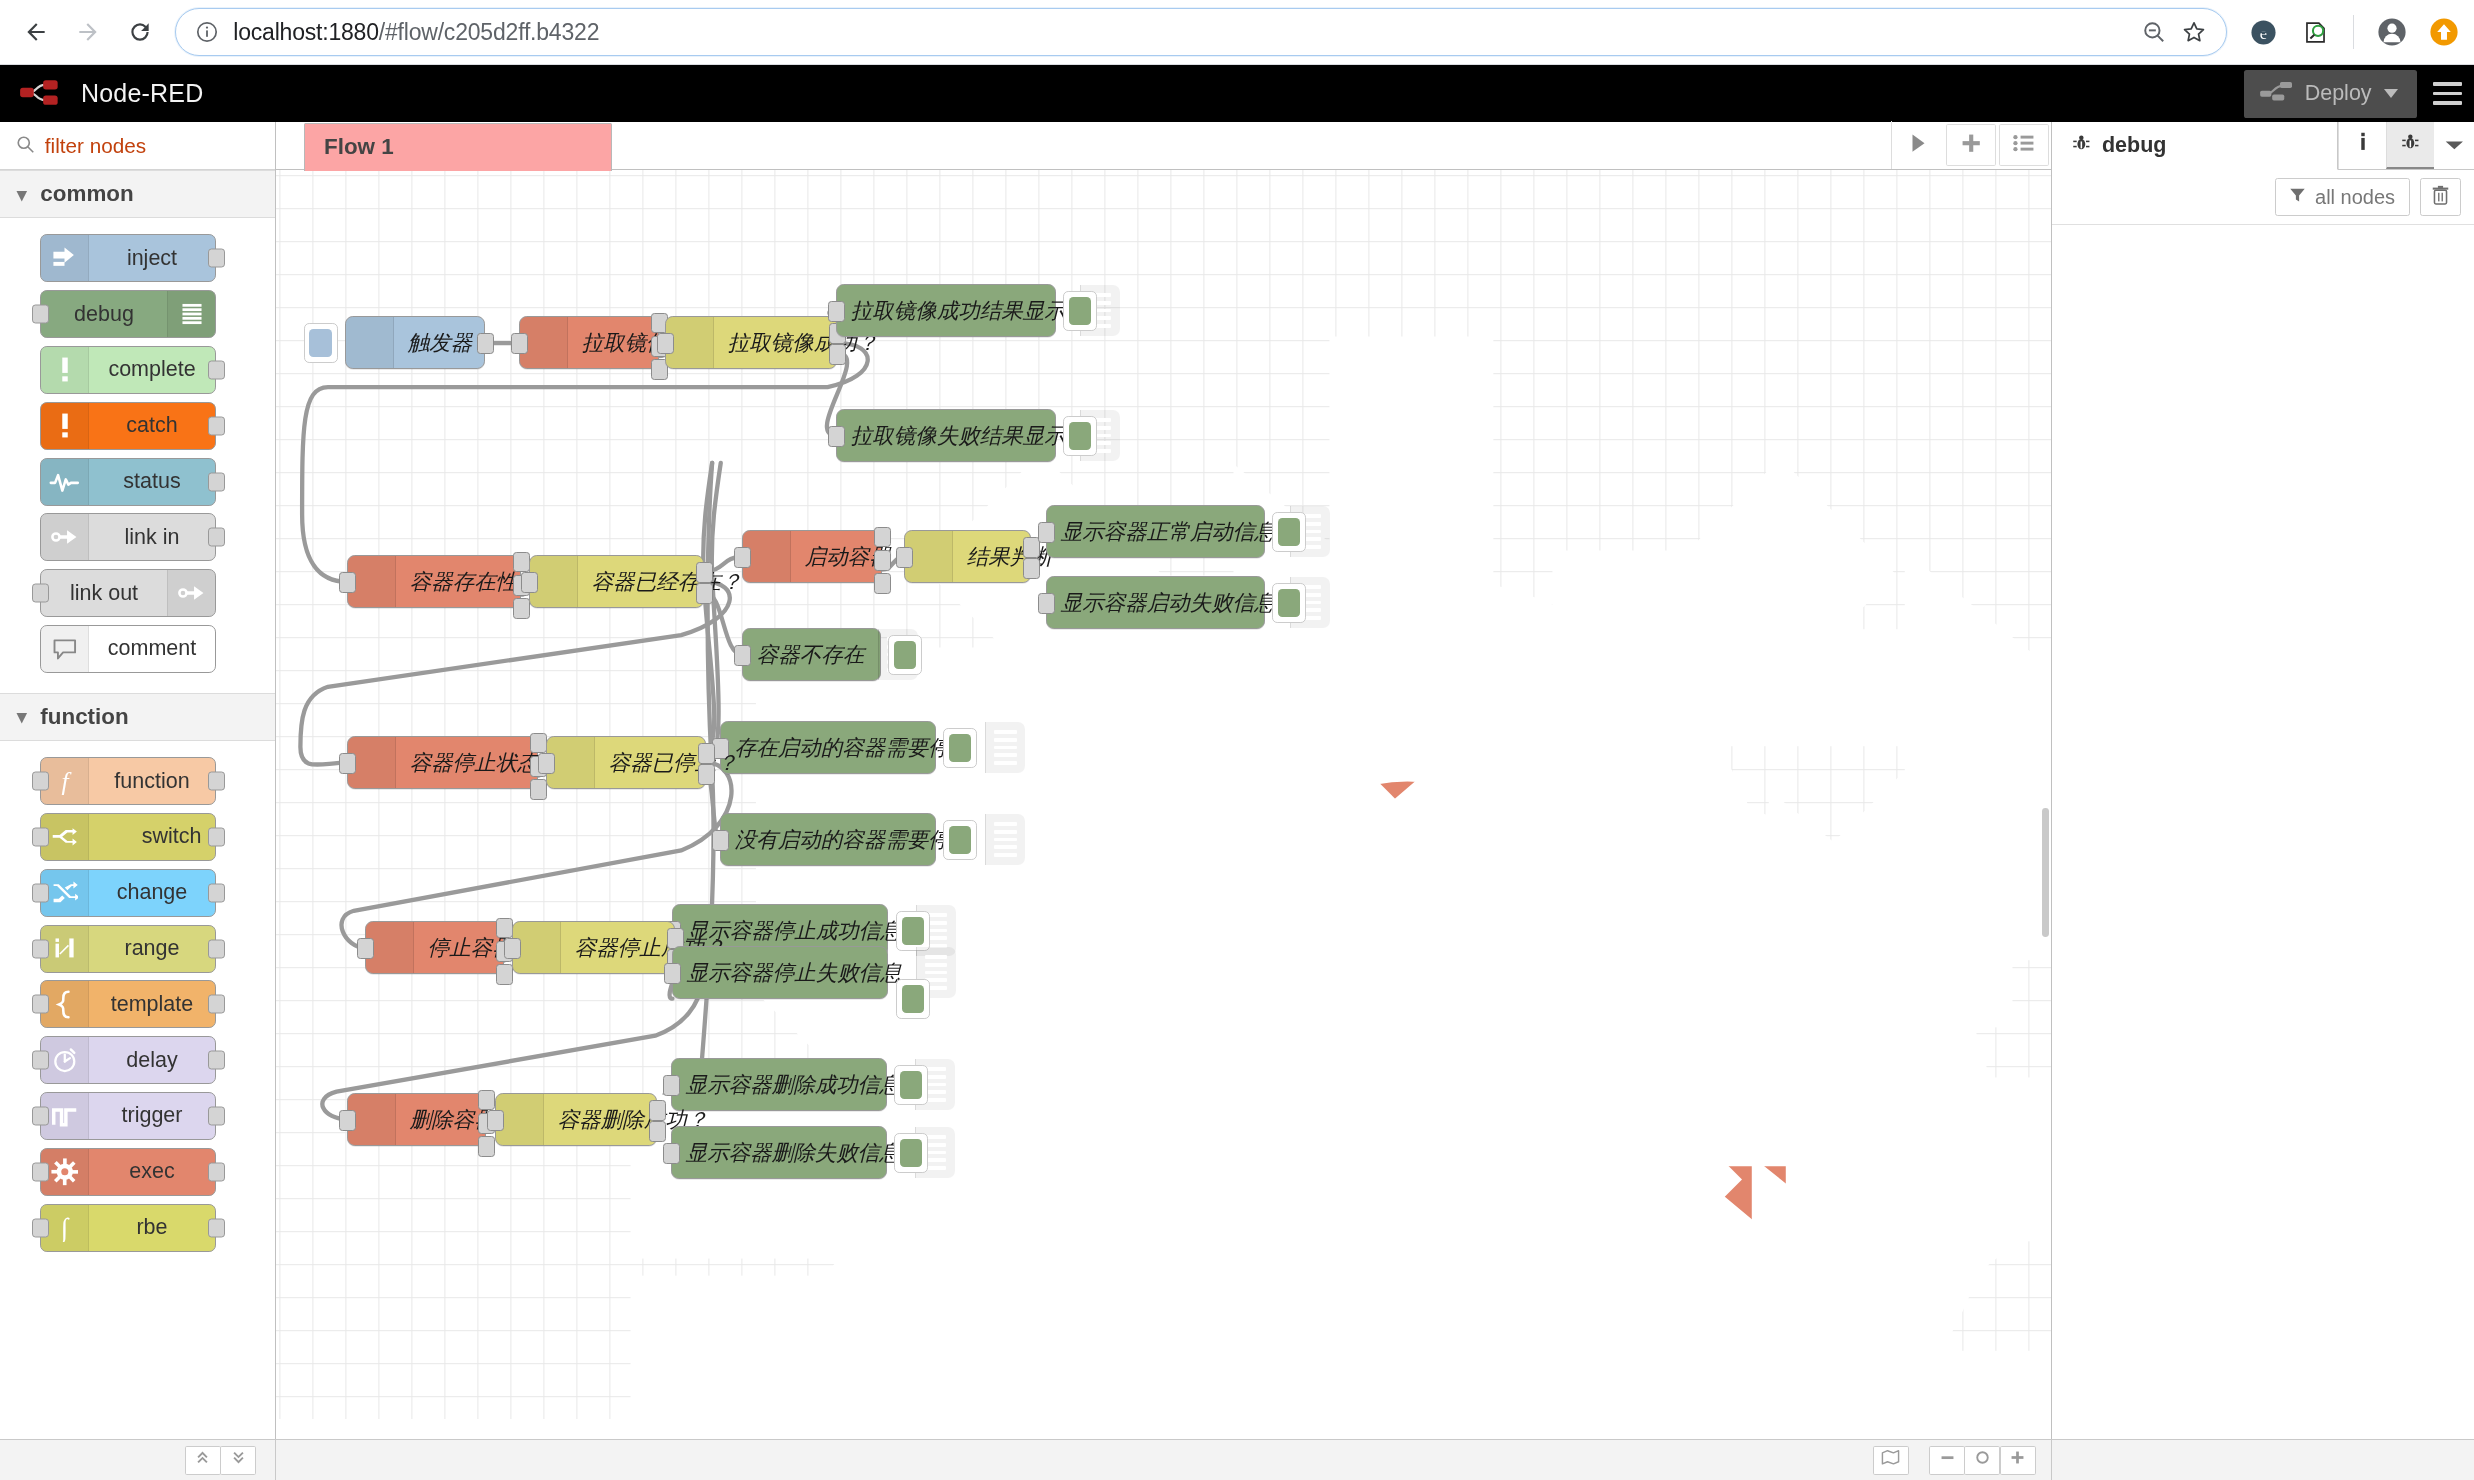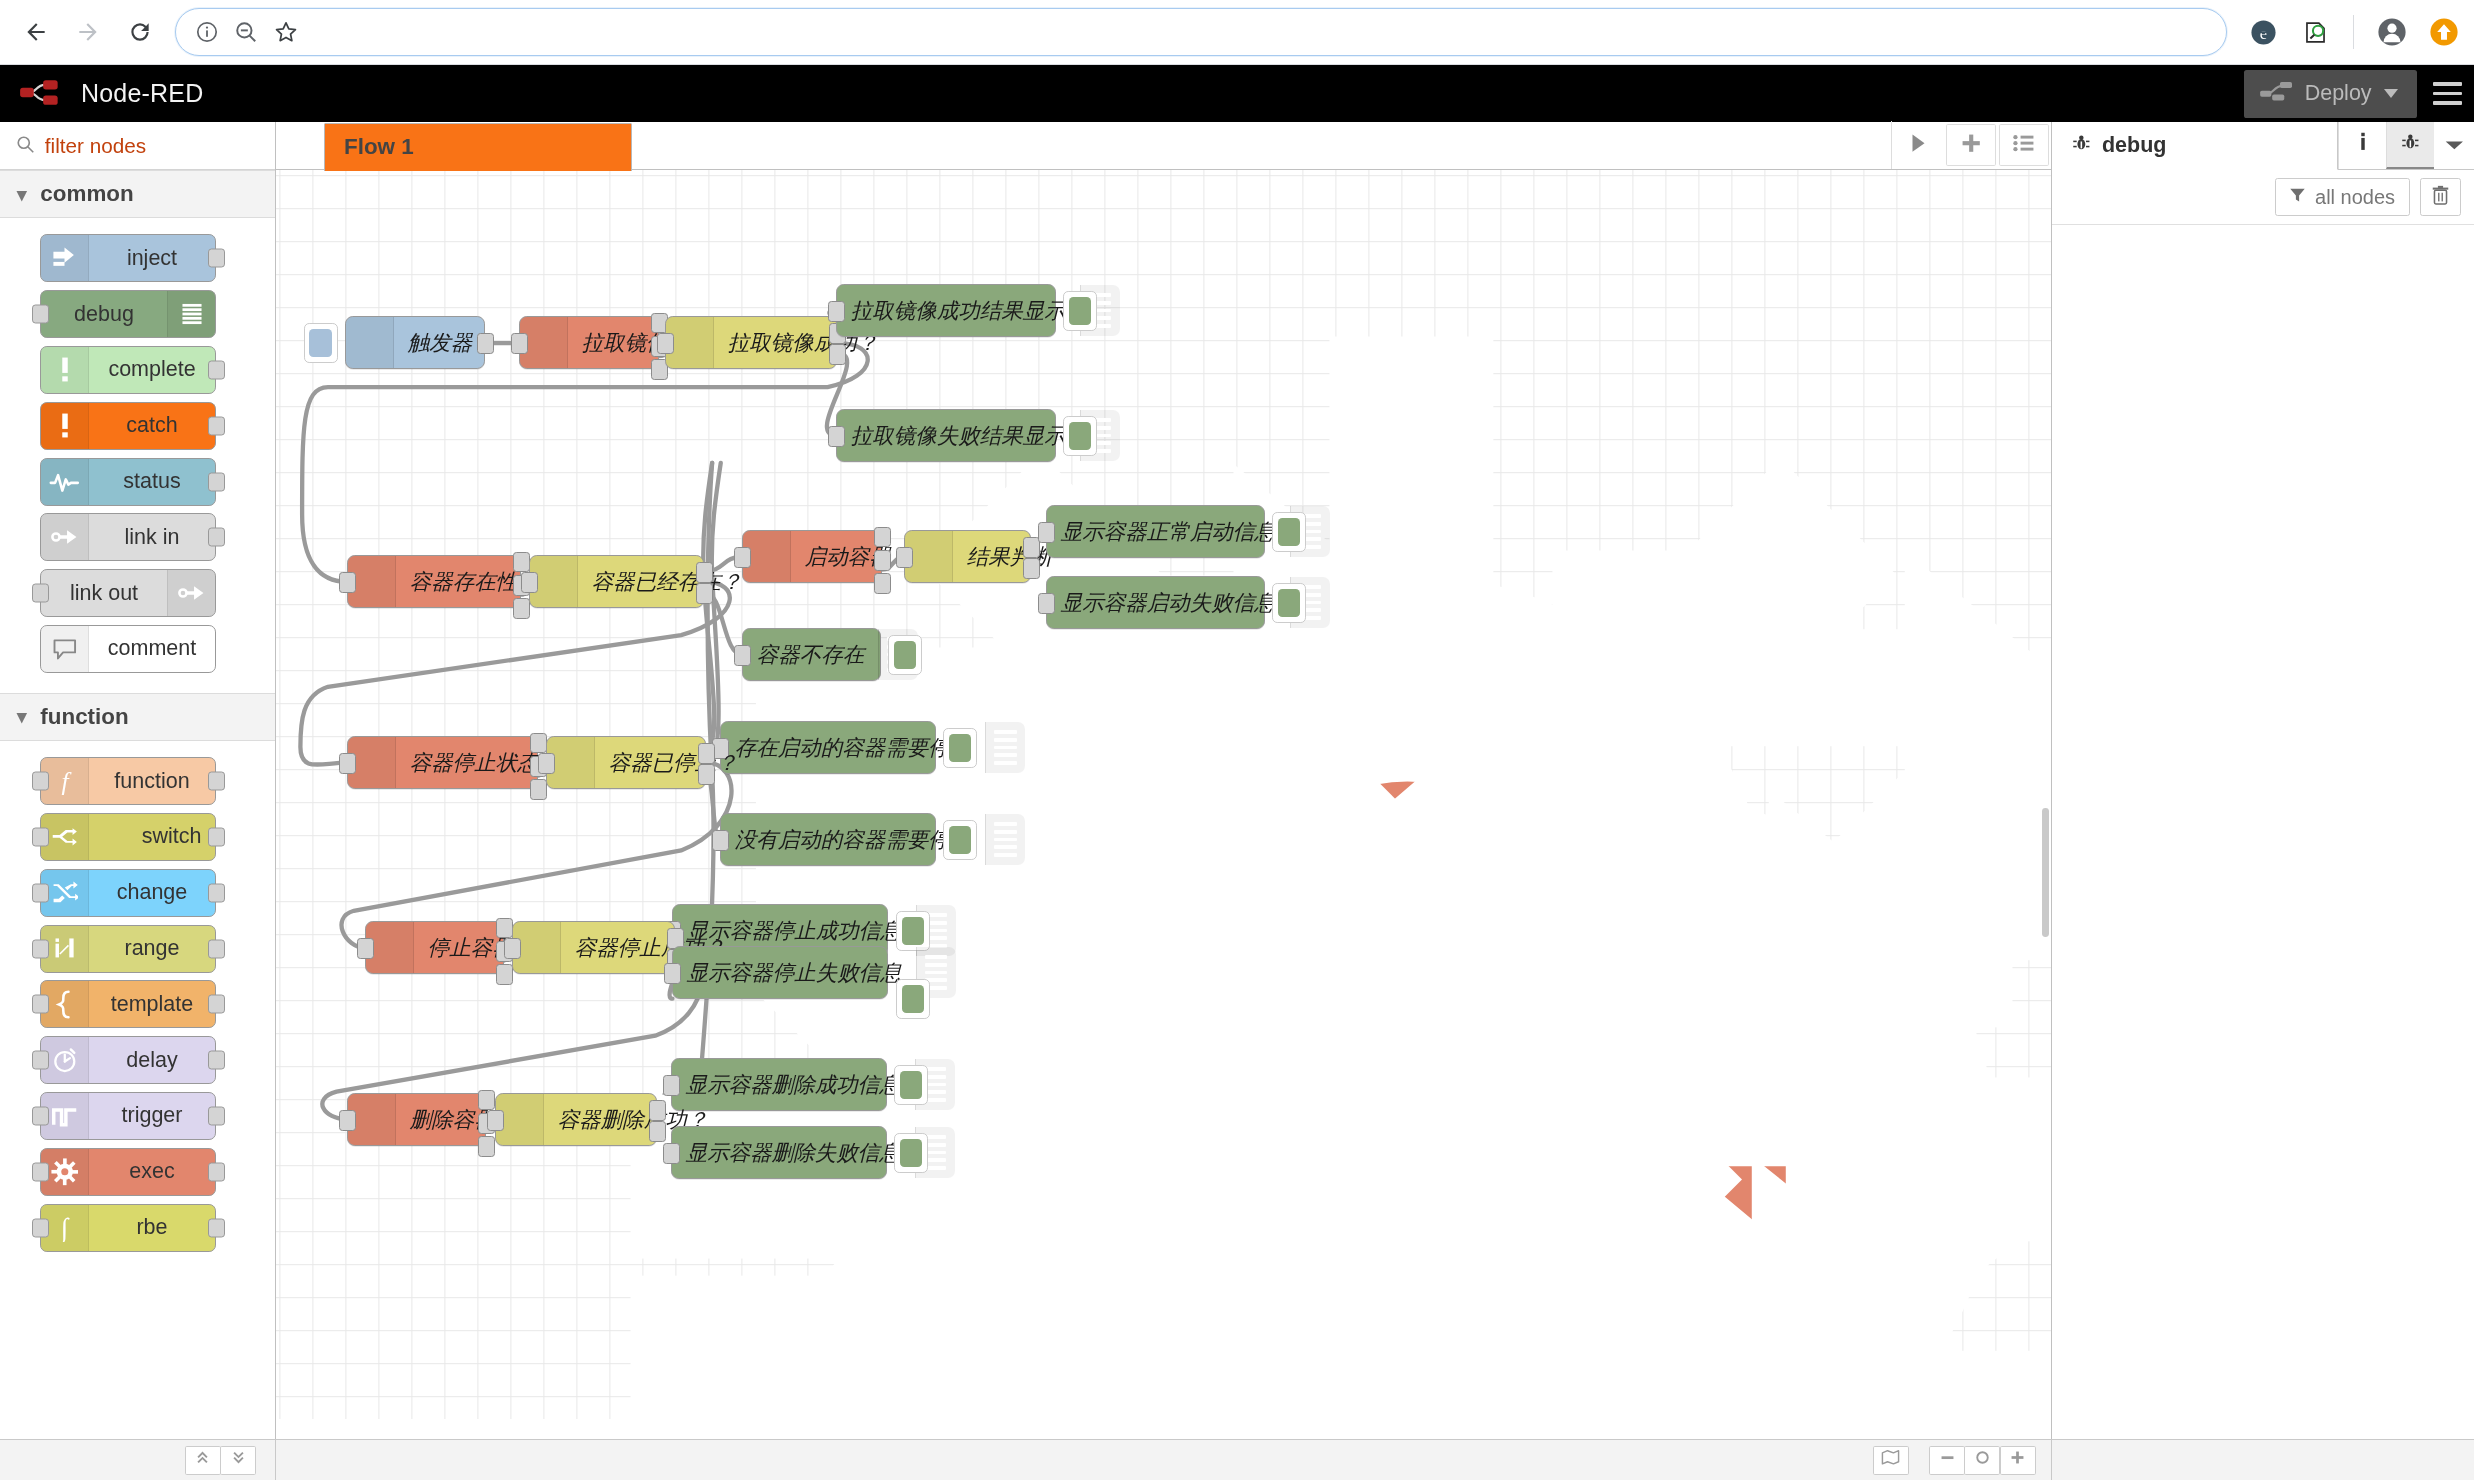--- a/index.html
+++ b/index.html
@@ -119,23 +119,23 @@
   .port.inp { left: -9.5px; }
   .port.outp { right: -9.5px; }
 
   
   .editor { flex: 1 1 auto; display: flex; flex-direction: column; min-width: 0; background:#fff; }
   .tabbar {
     height: 48px; background: #fff; border-bottom: 1.7px solid #c0c0c0;
     display: flex; align-items: flex-end; position: relative;
   }
   .flowtab {
-    height: 48px; min-width: 308px; margin-left: 48px;
+    height: 48px; min-width: 308px; margin-left: 28px;
     border: 0.9px solid #b8b8b8; border-bottom: none;
-    background: #f97316; display: flex; align-items: center; padding: 16px 19px;
+    background: #fca5a5; display: flex; align-items: center; padding: 16px 19px;
     font-size: 22.4px; font-weight: bold; color: #444;
     border-radius: 1.7px 1.7px 0 0;
     position: relative; z-index: 2; margin-bottom: -1.7px;
   }
   .tab-actions { margin-left: auto; display: flex; align-items: stretch; height: 48px; }
   .tab-btn {
     width: 53px; display: flex; align-items: center; justify-content: center;
     border-left: 0.9px solid #ddd; color: #999;
   }
   .tab-btn.boxed { border: 0.9px solid #ddd; margin: 3.4px 1.7px; width: 50px; border-radius: 1.7px; }
@@ -279,20 +279,21 @@
   </div>
 
   <div class="omnibox">
     <span class="omni-icon">
       <svg width="24" height="24" viewBox="0 0 24 24">
           <circle cx="12" cy="12" r="9.2" fill="none" stroke="#5f6368" stroke-width="1.7"></circle>
           <rect x="11.1" y="10.4" width="1.8" height="6.4" fill="#5f6368"></rect>
           <circle cx="12" cy="7.6" r="1.15" fill="#5f6368"></circle>
         </svg>
     </span>
+    <span class="omnibox-url"><span>localhost:1880</span><span class="dim">/#flow/c205d2ff.b4322</span></span>
     <span class="omni-icon">
       <svg width="26" height="26" viewBox="0 0 24 24">
           <circle cx="10.5" cy="10.5" r="6.6" fill="none" stroke="#5f6368" stroke-width="1.8"></circle>
           <line x1="7.3" y1="10.5" x2="13.7" y2="10.5" stroke="#5f6368" stroke-width="1.8"></line>
           <line x1="15.3" y1="15.3" x2="20.5" y2="20.5" stroke="#5f6368" stroke-width="1.8"></line>
         </svg>
     </span>
     <span class="omni-icon">
       <svg width="26" height="26" viewBox="0 0 24 24">
           <path d="M12 3.5l2.6 5.6 6.1.7-4.5 4.2 1.2 6-5.4-3-5.4 3 1.2-6L3.3 9.8l6.1-.7z" fill="none" stroke="#3c4043" stroke-width="1.6" stroke-linejoin="round"></path>

